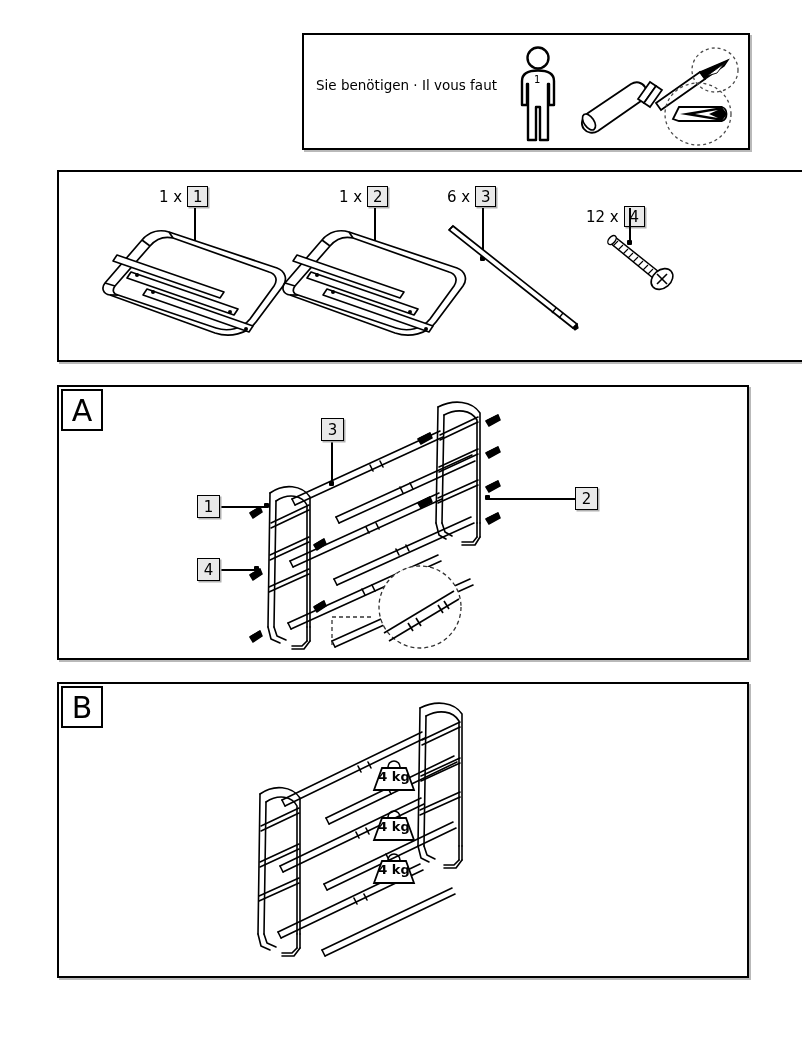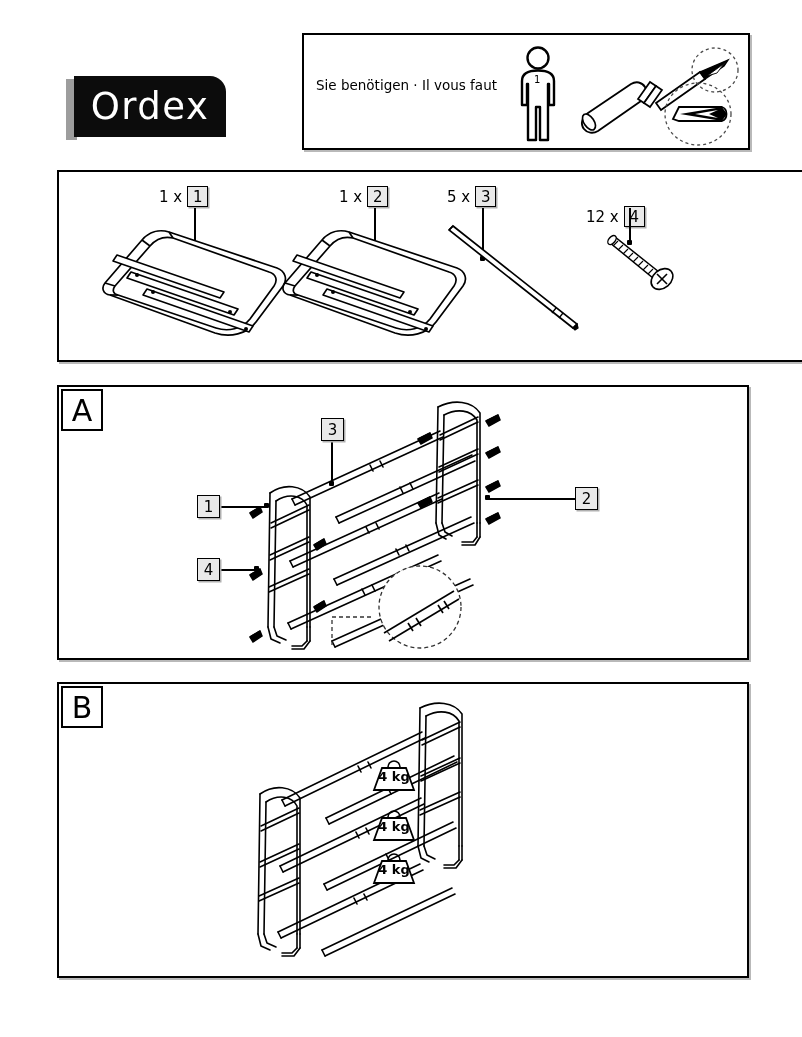--- a/index.html
+++ b/index.html
@@ -57,25 +57,20 @@
   .kg .kgtxt{position:absolute;left:0;top:9px;width:52px;text-align:center;font-size:13px;
              font-weight:bold;font-family:"DejaVu Sans", sans-serif;}
 
   svg{display:block;overflow:visible;}
 </style>
 </head>
 <body>
 
 <div class="sheet">
 
-  <div id="logo">
-    <div class="graybar"></div>
-    <div class="blackbox"></div>
-    <div class="word">Ordex</div>
-  </div>
 
   <div class="panel shadow" id="need">
     <div class="txt">
       <div>Sie benötigen · Il vous faut</div>
     </div>
 
     <div class="person">
       <svg width="60" height="100" viewBox="0 0 60 100">
         <circle cx="30" cy="13" r="10.5" fill="#fff" stroke="#000" stroke-width="2.4"></circle>
         <path d="M14 36 C14 28 20.5 25.5 30 25.5 C39.5 25.5 46 28 46 36
@@ -168,21 +163,21 @@
         <g fill="#000">
           <circle cx="40" cy="55" r="2"></circle>
             <circle cx="56" cy="72" r="2"></circle>
           <circle cx="133" cy="92" r="2"></circle>
             <circle cx="149" cy="109" r="2"></circle>
         </g>
       </svg>
     </div>
 
     <div class="partlbl" style="left:388px;top:14px;">
-      <span>5 x</span>
+      <span>6 x</span>
       <span class="numbox">3</span>
     </div>
     <div class="leader" style="left:423px;top:36px;height:50px;"></div>
     <div class="dot" style="left:421px;top:84px;"></div>
     <div style="position:absolute;left:385px;top:52px;">
       <svg width="140" height="110" viewBox="0 0 140 110">
         <path d="M5 6 L9 2 L133 100 L129 104 Z" fill="#fff" stroke="#000" stroke-width="1.7"></path>
         <path d="M5 6 L9 2" stroke="#000" stroke-width="1.7"></path>
         <path d="M112 84 L108 89" stroke="#000" stroke-width="1.3"></path>
         <path d="M119 89 L115 94" stroke="#000" stroke-width="1.3"></path>

